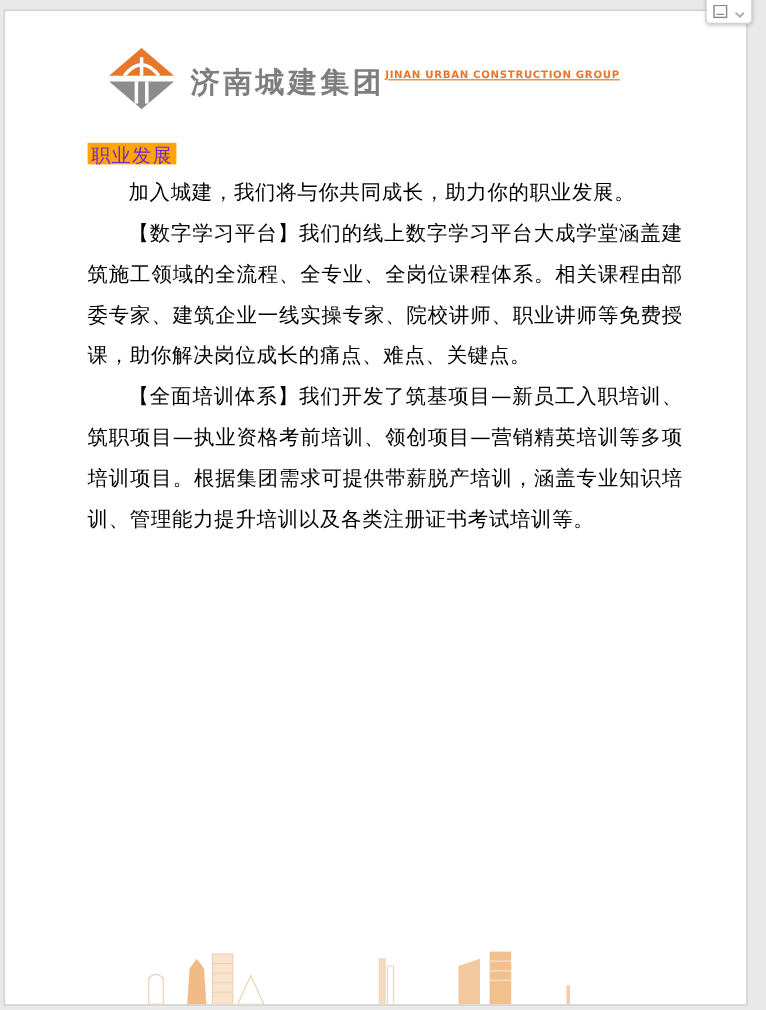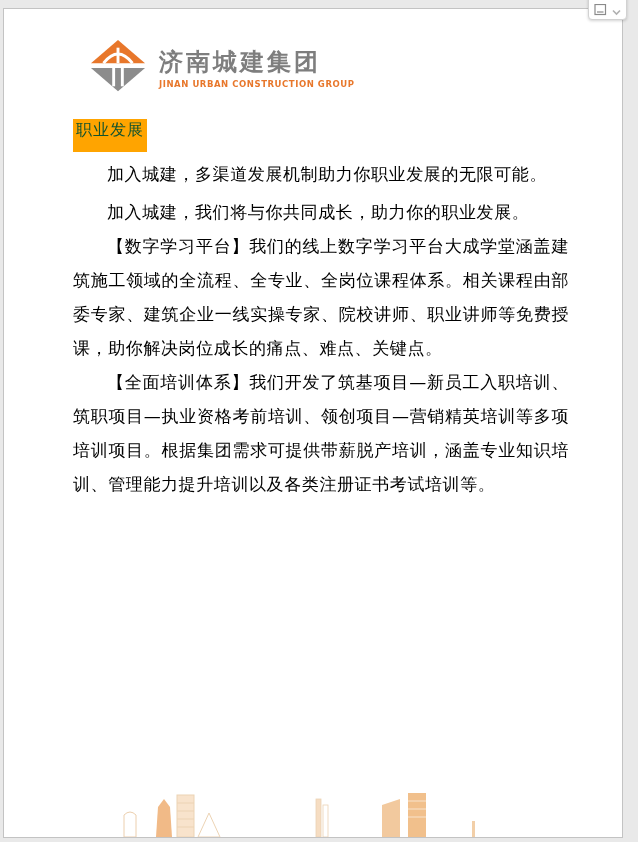--- a/index.html
+++ b/index.html
@@ -27,34 +27,34 @@
     display:flex;align-items:flex-end;
     padding:2px 5px 3px 5px;gap:5px;
     z-index:5;
   }
   .float-toolbar svg{display:block;}
   .logo-row{
     margin:30px 0 0 85px;
     display:flex;align-items:center;gap:12px;height:60px;
   }
   .logo-mark{flex:0 0 auto;}
-  .logo-text{display:flex;flex-direction:column;justify-content:center;}
+  .logo-text{display:flex;flex-direction:row;justify-content:center;}
   .logo-cn{
     font-size:24px;color:#7e7e7e;letter-spacing:3px;
     font-weight:600;line-height:28px;white-space:nowrap;
   }
   .logo-en{
     font-size:8.5px;color:#e8772b;font-weight:bold;
-    letter-spacing:0.55px;line-height:12px;white-space:nowrap;margin-top:2px;
+    letter-spacing:0.55px;line-height:12px;white-space:nowrap;margin-top:2px;text-decoration:underline;
   }
   .content{padding:0 53px 0 69px;position:relative;z-index:2;}
   .sec-heading{
     display:inline-block;
-    background:#ffa400;color:#14532d;
-    font-size:16px;line-height:22px;height:33px;
+    background:#ffa400;color:#6d28d9;
+    font-size:16px;line-height:22px;height:18px;
     padding:0 3px;letter-spacing:1px;
   }
   .h-one{margin-top:20px;}
   .h-two{margin-top:3px;}
   .paras{margin-top:5px;}
   .paras-two{margin-top:4px;}
   .content p{
     margin:0;
     font-size:17px;line-height:34px;
     color:#000000;
@@ -102,21 +102,20 @@
       <span class="logo-en">JINAN URBAN CONSTRUCTION GROUP</span>
     </span>
   </div>
 
   <div class="content">
 
     <div>
       <span class="sec-heading h-one">职业发展</span>
     </div>
     <div class="paras">
-      <p>加入城建，多渠道发展机制助力你职业发展的无限可能。</p>
     </div>
 
     <div class="paras paras-two">
       <p>加入城建，我们将与你共同成长，助力你的职业发展。</p>
       <p>【数字学习平台】我们的线上数字学习平台大成学堂涵盖建筑施工领域的全流程、全专业、全岗位课程体系。相关课程由部委专家、建筑企业一线实操专家、院校讲师、职业讲师等免费授课，助你解决岗位成长的痛点、难点、关键点。</p>
       <p>【全面培训体系】我们开发了筑基项目—新员工入职培训、筑职项目—执业资格考前培训、领创项目—营销精英培训等多项培训项目。根据集团需求可提供带薪脱产培训，涵盖专业知识培训、管理能力提升培训以及各类注册证书考试培训等。</p>
     </div>
 
   </div>
 

